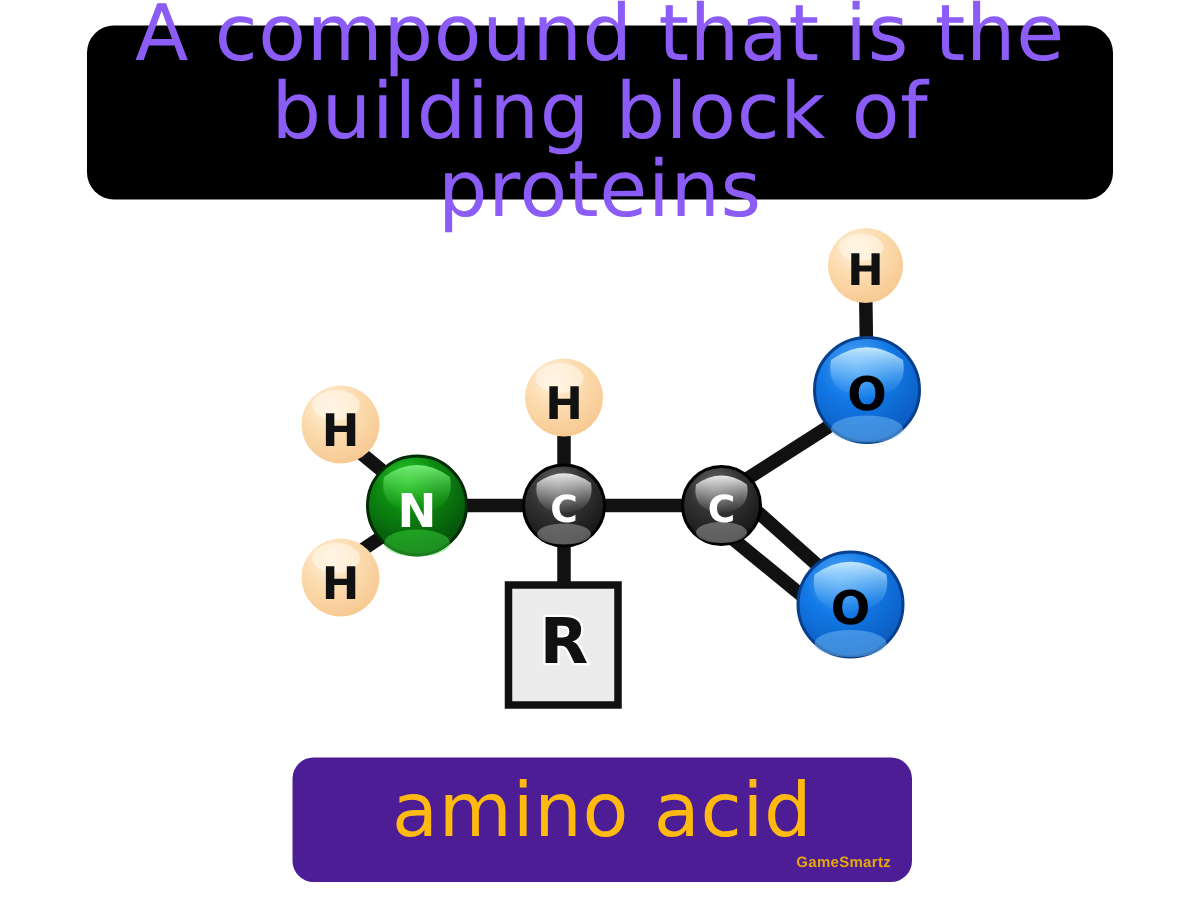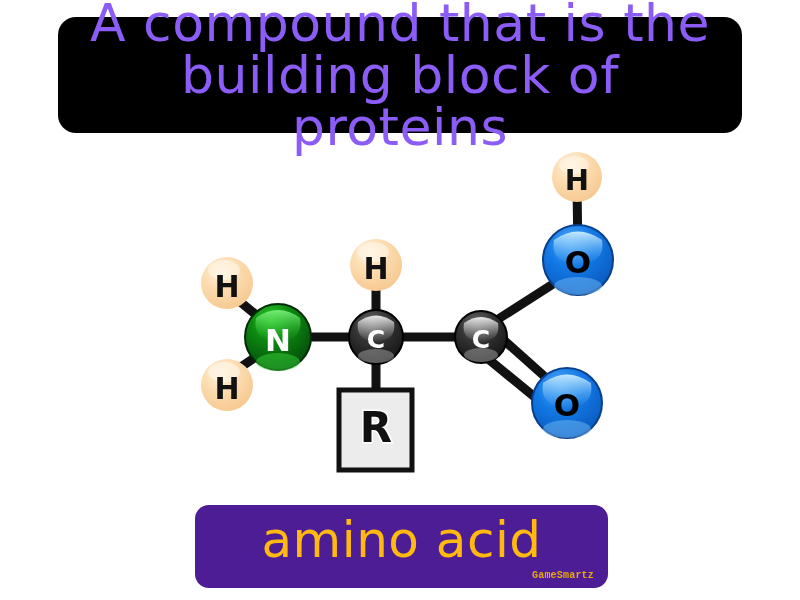--- a/index.html
+++ b/index.html
@@ -77,21 +77,21 @@
     font-size: 50px;
     line-height: 62px;
     font-weight: 400;
     letter-spacing: 0.5px;
   }
   #watermark {
     position: absolute;
     right: 14px;
     bottom: 7px;
     color: #e8a80b;
-    font-family: Liberation Mono, monospace;
+    font-family: Liberation Sans, sans-serif;
     font-size: 10px;
     font-weight: bold;
     letter-spacing: 0.2px;
   }
 </style>
 </head>
 <body>
 
 <div id="definition-banner">
   <div id="definition-text">A compound that is the

